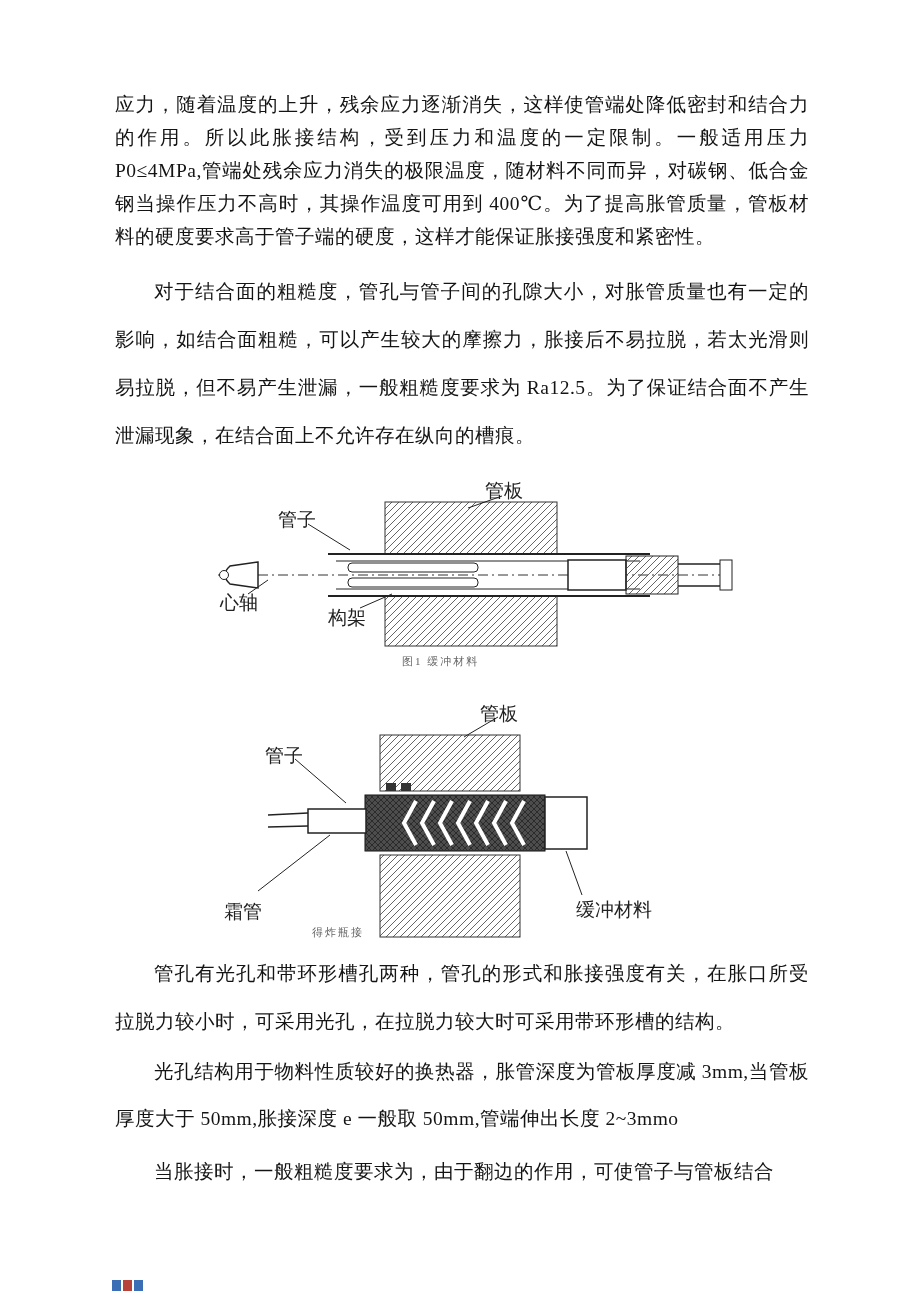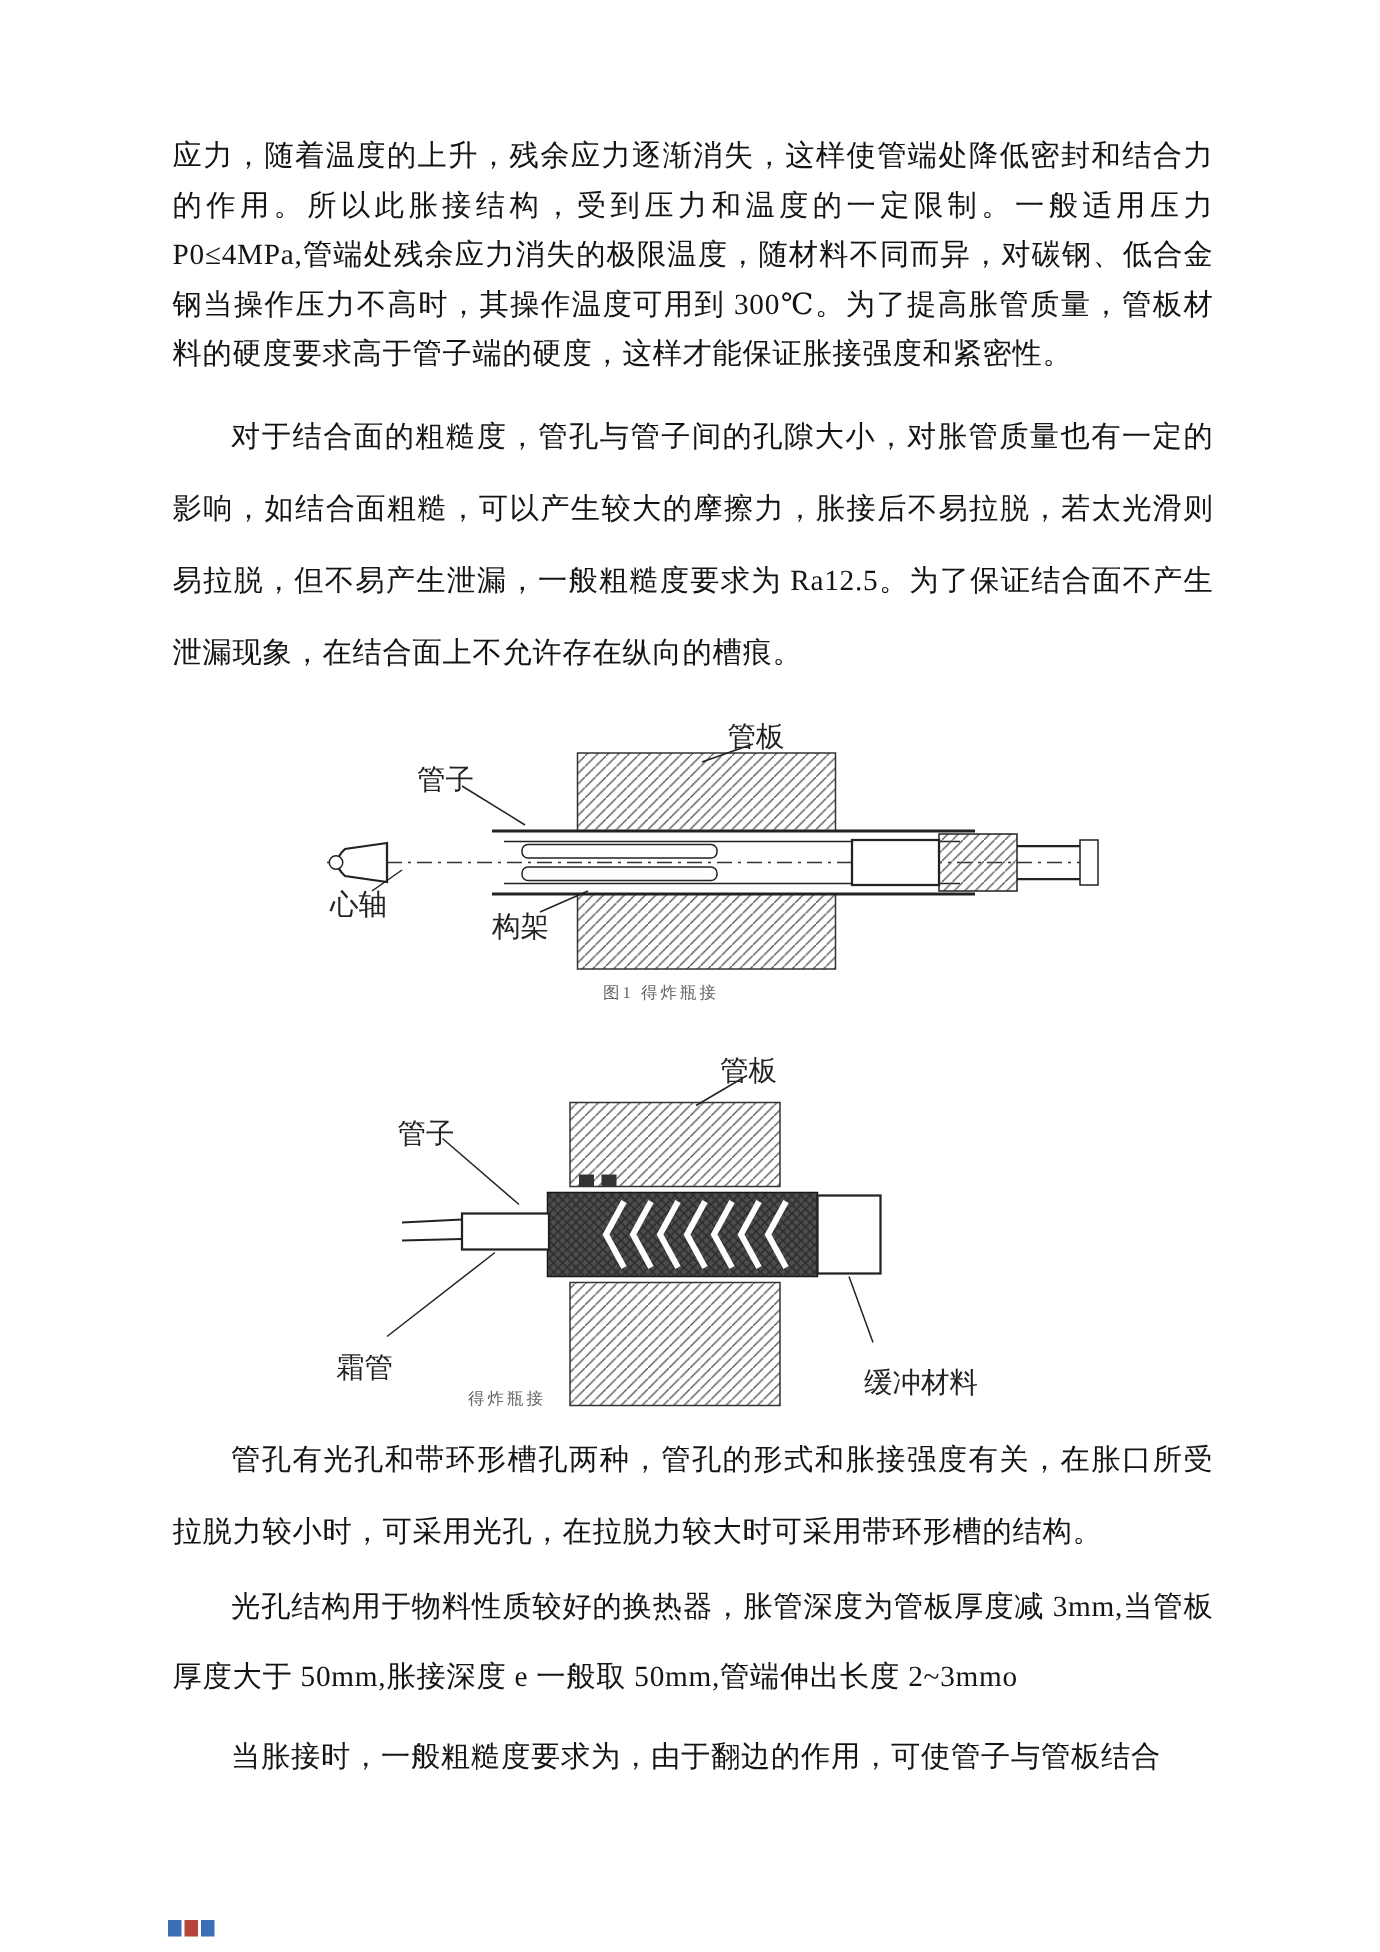--- a/index.html
+++ b/index.html
@@ -32,21 +32,21 @@
     position:absolute;font-size:11px;color:#666;
     letter-spacing:2px;white-space:nowrap;
   }
   .footer-logo{position:absolute;left:112px;top:1280px;display:flex;gap:2px;}
   .footer-logo i{display:block;width:9px;height:11px;background:#3b6fb5;}
   .footer-logo i.r{background:#b8433a;}
 </style>
 </head>
 <body>
 
-<p class="para p1">应力，随着温度的上升，残余应力逐渐消失，这样使管端处降低密封和结合力的作用。所以此胀接结构，受到压力和温度的一定限制。一般适用压力 P0≤4MPa,管端处残余应力消失的极限温度，随材料不同而异，对碳钢、低合金钢当操作压力不高时，其操作温度可用到 300℃。为了提高胀管质量，管板材料的硬度要求高于管子端的硬度，这样才能保证胀接强度和紧密性。</p>
+<p class="para p1">应力，随着温度的上升，残余应力逐渐消失，这样使管端处降低密封和结合力的作用。所以此胀接结构，受到压力和温度的一定限制。一般适用压力 P0≤4MPa,管端处残余应力消失的极限温度，随材料不同而异，对碳钢、低合金钢当操作压力不高时，其操作温度可用到 400℃。为了提高胀管质量，管板材料的硬度要求高于管子端的硬度，这样才能保证胀接强度和紧密性。</p>
 <p class="para p2">对于结合面的粗糙度，管孔与管子间的孔隙大小，对胀管质量也有一定的影响，如结合面粗糙，可以产生较大的摩擦力，胀接后不易拉脱，若太光滑则易拉脱，但不易产生泄漏，一般粗糙度要求为 Ra12.5。为了保证结合面不产生泄漏现象，在结合面上不允许存在纵向的槽痕。</p>
 
 <figure class="fig" style="left:180px;top:476px;width:560px;height:200px;">
   <svg width="560" height="200" viewBox="0 0 560 200">
     <defs>
       <pattern id="h1" patternUnits="userSpaceOnUse" width="7" height="7">
         <path d="M0,7 L7,0" stroke="#555" stroke-width="0.9"></path>
       </pattern>
     </defs>
 
@@ -74,21 +74,21 @@
 
     <line x1="322" y1="20" x2="288" y2="32" stroke="#222"></line>
     <line x1="128" y1="48" x2="170" y2="74" stroke="#222"></line>
     <line x1="68" y1="118" x2="88" y2="104" stroke="#222"></line>
     <line x1="180" y1="132" x2="212" y2="118" stroke="#222"></line>
   </svg>
   <span class="lbl" style="left:305px;top:2px;">管板</span>
   <span class="lbl" style="left:98px;top:31px;">管子</span>
   <span class="lbl" style="left:40px;top:114px;">心轴</span>
   <span class="lbl" style="left:148px;top:129px;text-align:center;">构架</span>
-  <figcaption class="cap" style="left:222px;top:178px;">图1  得炸瓶接</figcaption>
+  <figcaption class="cap" style="left:222px;top:178px;">图1  缓冲材料</figcaption>
 </figure>
 
 <figure class="fig" style="left:180px;top:695px;width:560px;height:255px;">
   <svg width="560" height="255" viewBox="0 0 560 255">
     <defs>
       <pattern id="h2" patternUnits="userSpaceOnUse" width="7" height="7">
         <path d="M0,7 L7,0" stroke="#555" stroke-width="0.9"></path>
       </pattern>
       <pattern id="c2" patternUnits="userSpaceOnUse" width="6" height="6">
         <path d="M0,6 L6,0 M0,0 L6,6" stroke="#2b2b2b" stroke-width="1"></path>
@@ -119,21 +119,21 @@
     <line x1="88" y1="132" x2="128" y2="131" stroke="#222" stroke-width="1.5"></line>
 
     <line x1="318" y1="22" x2="284" y2="42" stroke="#222"></line>
     <line x1="115" y1="64" x2="166" y2="108" stroke="#222"></line>
     <line x1="78" y1="196" x2="150" y2="140" stroke="#222"></line>
     <line x1="386" y1="156" x2="402" y2="200" stroke="#222"></line>
   </svg>
   <span class="lbl" style="left:300px;top:6px;">管板</span>
   <span class="lbl" style="left:85px;top:48px;">管子</span>
   <span class="lbl" style="left:44px;top:204px;">霜管</span>
-  <span class="lbl" style="left:396px;top:214px;">缓冲材料</span>
+  <span class="lbl" style="left:396px;top:202px;">缓冲材料</span>
   <figcaption class="cap" style="left:132px;top:230px;">得炸瓶接</figcaption>
 </figure>
 
 <p class="para p3">管孔有光孔和带环形槽孔两种，管孔的形式和胀接强度有关，在胀口所受拉脱力较小时，可采用光孔，在拉脱力较大时可采用带环形槽的结构。</p>
 <p class="para p4">光孔结构用于物料性质较好的换热器，胀管深度为管板厚度减 3mm,当管板厚度大于 50mm,胀接深度 e 一般取 50mm,管端伸出长度 2~3mmo</p>
 <p class="para p5">当胀接时，一般粗糙度要求为，由于翻边的作用，可使管子与管板结合</p>
 
 <div class="footer-logo">
   <i></i>
   <i class="r"></i>

